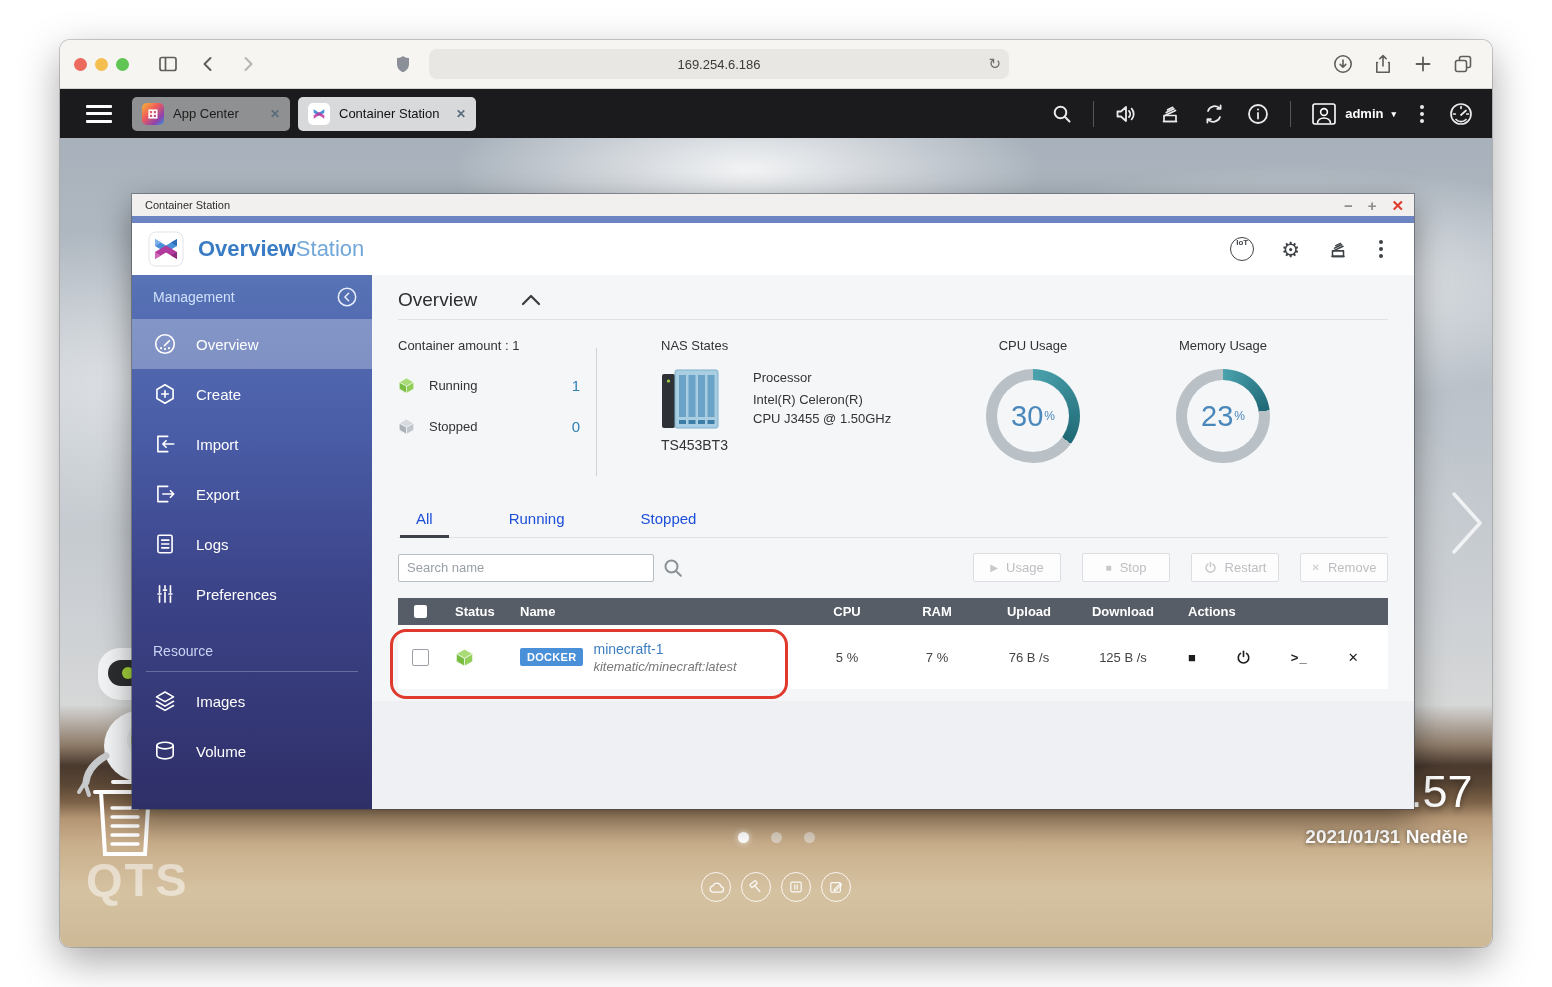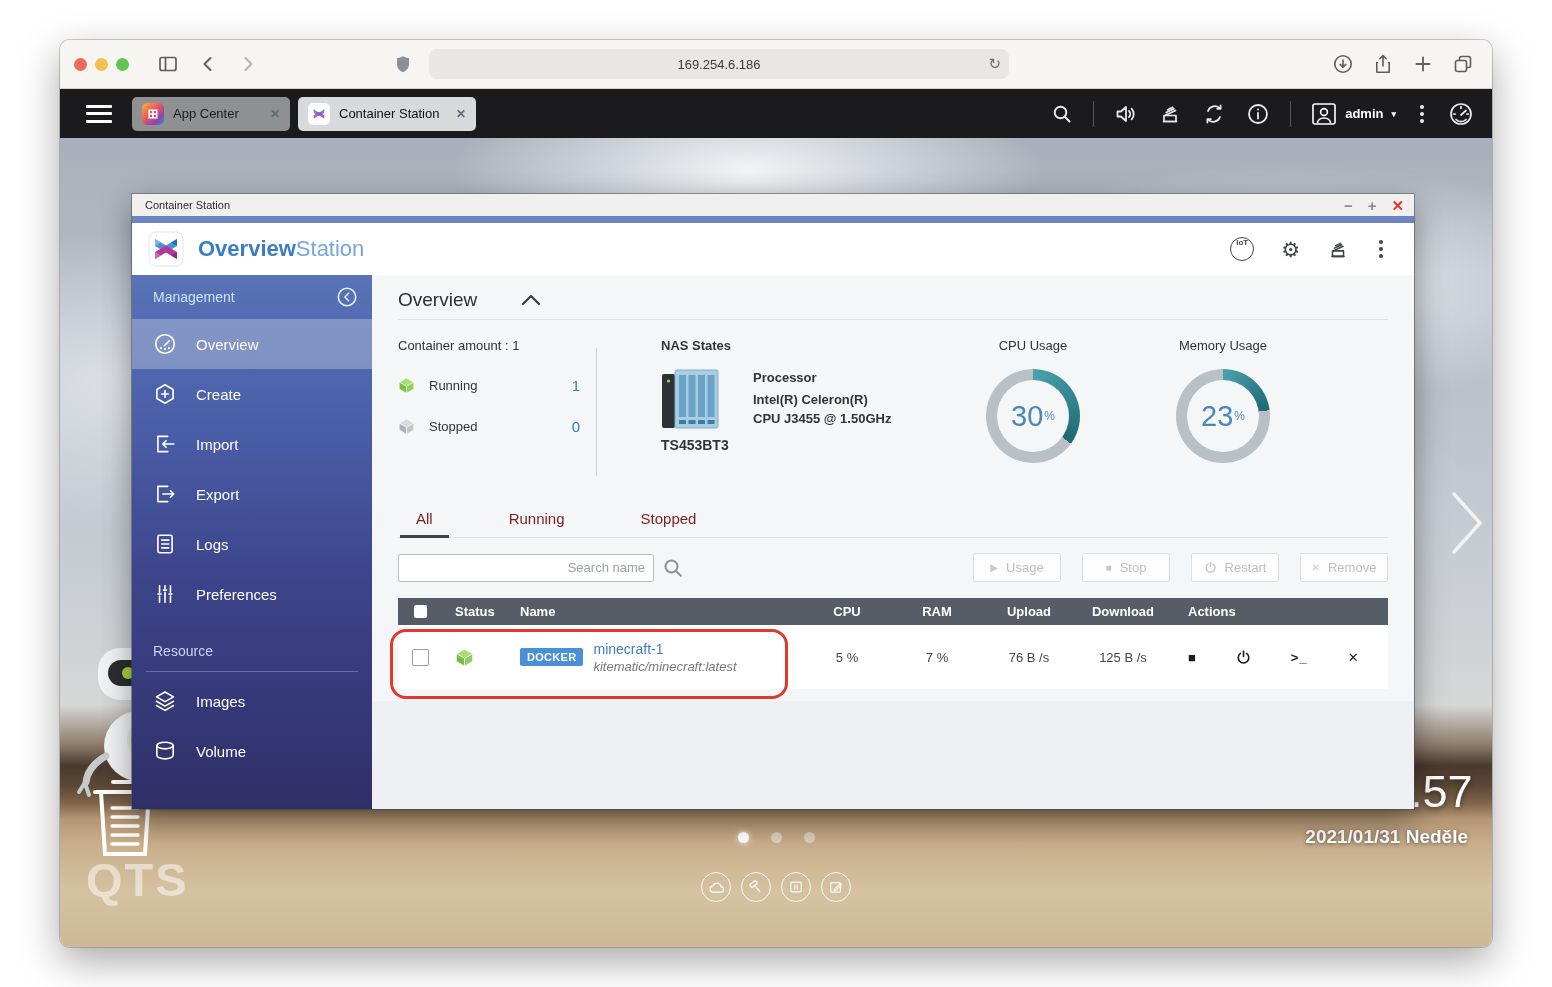--- a/index.html
+++ b/index.html
@@ -85,36 +85,36 @@
   .ovhead{display:flex;align-items:center;gap:42px;height:38px;}
   .ovhead .t{font-size:19px;color:#2e2e2e;}
   .ovhead .chev{color:#3c3c3c;display:flex;cursor:pointer;}
   .headdiv{height:1px;background:#dfe1e4;margin:0 0 14px 0;}
   .stats{display:flex;height:160px;}
   .amounts{width:198px;padding-top:4px;}
   .amounts .cam{font-size:13px;color:#333;}
   .amrow{display:flex;align-items:center;gap:14px;margin-top:24px;font-size:13px;color:#333;}
   .amrow .val{margin-left:auto;color:#2e7fb5;font-size:15px;padding-right:16px;}
   .vdiv{width:1px;background:#cfd2d6;height:128px;margin-top:14px;}
-  .nasblock{width:268px;margin-left:64px;padding-top:4px;font-size:13px;color:#333;font-weight:bold;}
+  .nasblock{width:268px;margin-left:64px;padding-top:4px;font-size:13px;color:#333;}
   .nasrow{display:flex;gap:34px;margin-top:16px;}
   .nasmodel{font-size:14px;color:#333;margin-top:6px;text-align:center;width:58px;}
   .proc{line-height:1.45;}
   .proc .pt{margin-bottom:3px;}
   .gaugeblock{width:160px;margin-left:24px;padding-top:4px;text-align:center;font-size:13px;color:#333;}
   .gaugeblock + .gaugeblock{margin-left:30px;}
   .donut{width:94px;height:94px;border-radius:50%;margin:16px auto 0;position:relative;}
   .hole{position:absolute;left:11px;top:11px;width:72px;height:72px;border-radius:50%;background:#f4f6f8;display:flex;align-items:center;justify-content:center;}
   .pct{font-size:29px;color:#4a87bb;}
   .pctu{font-size:12px;color:#4a87bb;margin-left:1px;}
   .ftabs{display:flex;gap:44px;margin-top:10px;border-bottom:1px solid #e0e2e5;padding-left:2px;}
-  .ftab{font-size:15px;color:#7f1d1d;padding:6px 16px 8px;cursor:pointer;}
+  .ftab{font-size:15px;color:#1d4ed8;padding:6px 16px 8px;cursor:pointer;}
   .ftab.on{border-bottom:3px solid #3c4248;margin-bottom:-1px;font-weight:normal;}
   .controls{display:flex;align-items:center;margin-top:15px;}
-  .search{width:238px;height:26px;border:1px solid #b9bcc0;background:#fff;border-radius:2px;font-size:13px;color:#0369a1;padding:0 8px;outline:none;font-family:"Liberation Sans",sans-serif;text-align:right;}
+  .search{width:238px;height:26px;border:1px solid #b9bcc0;background:#fff;border-radius:2px;font-size:13px;color:#0369a1;padding:0 8px;outline:none;font-family:"Liberation Sans",sans-serif;}
   .search::placeholder{color:#9aa0a6;}
   .mag{color:#8c9196;margin-left:8px;display:flex;cursor:pointer;}
   .btnrow{margin-left:auto;display:flex;gap:21px;}
   .abtn{width:86px;height:27px;border:1px solid #dcdee1;background:#fdfdfd;border-radius:2px;display:flex;align-items:center;justify-content:center;gap:8px;font-size:13px;color:#bcbec2;cursor:pointer;}
   .abtn .bi{font-size:10px;color:#c6c8cb;display:flex;align-items:center;}
   
   .tbl{margin-top:16px;position:relative;}
   .thead{height:27px;background:#575d66;display:flex;align-items:center;color:#fff;font-size:13px;font-weight:bold;}
   .trow{height:64px;background:#fff;display:flex;align-items:center;font-size:13px;color:#444;}
   .c-sel{width:44px;display:flex;justify-content:center;}

